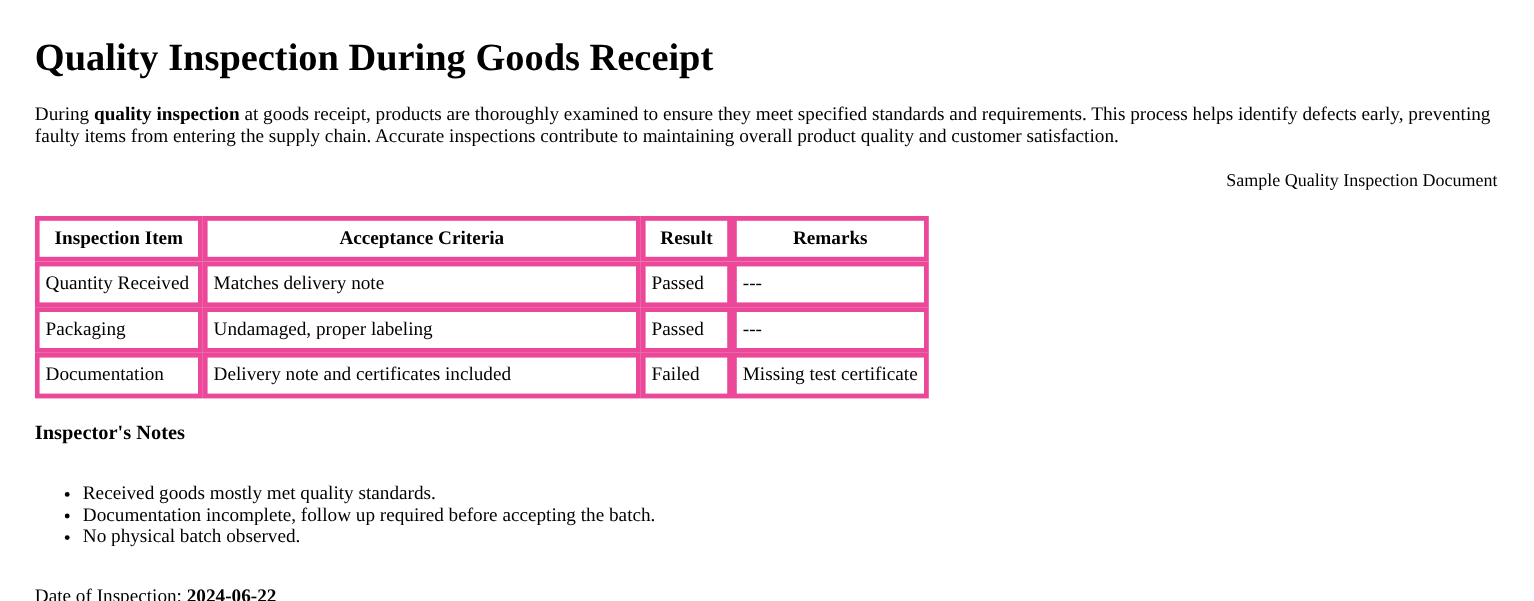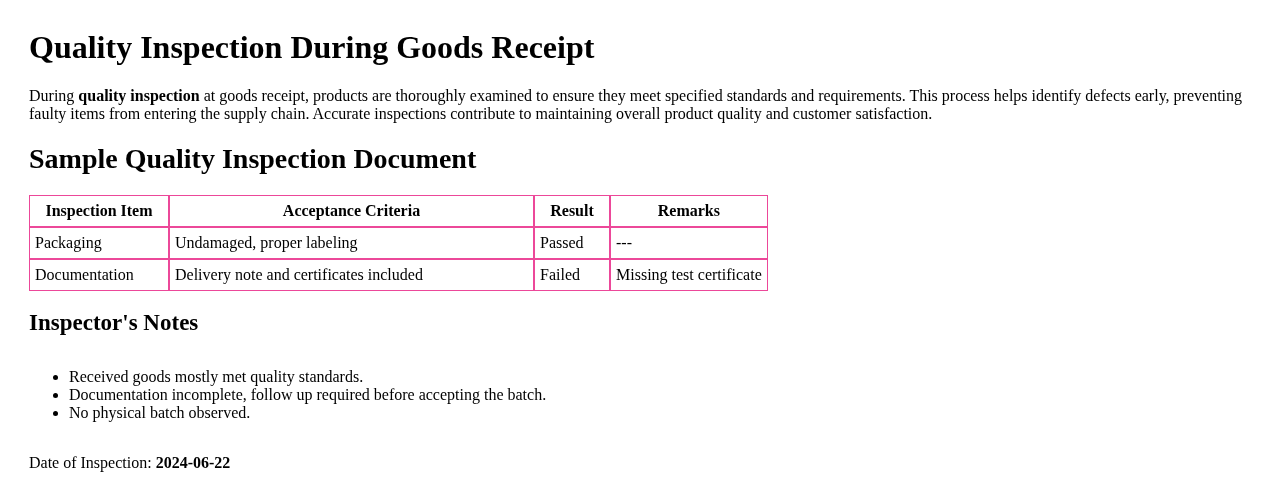--- a/index.html
+++ b/index.html
@@ -15,50 +15,51 @@
   }
   h1.doc-title {
     font-size: 32px;
     font-weight: bold;
     margin: 21px 0;
   }
   p.intro {
     margin: 16px 0;
   }
   h2.section-heading {
-    font-size: 28px;
-    font-weight: bold;
+    font-size: 15px;
+    font-weight: normal;
     margin: 20px 0;
+    text-align: right;
   }
   table.inspection-table {
     border-collapse: separate;
     border-spacing: 0;
   }
   .inspection-table th, .inspection-table td {
-    border: 1px solid #ec4899;
+    border: 4px solid #ec4899;
     padding: 6px 4px;
     box-sizing: border-box;
     white-space: nowrap;
     font-size: 16px;
   }
   .inspection-table th {
     font-weight: bold;
     text-align: center;
   }
   .inspection-table td {
     text-align: left;
     padding-left: 5px;
     padding-right: 5px;
   }
   .inspection-table th:nth-child(1) { width: 140px; }
   .inspection-table th:nth-child(2) { width: 365px; }
   .inspection-table th:nth-child(3) { width: 76px;  }
   .inspection-table th:nth-child(4) { width: 134px; }
   h3.notes-heading {
-    font-size: 23px;
+    font-size: 17px;
     font-weight: bold;
     margin: 19px 0;
   }
   ul.notes-list {
     margin: 32px 0;
     padding-left: 40px;
     list-style-type: disc;
   }
   p.date-line {
     margin: 16px 0 0 0;
@@ -77,20 +78,26 @@
   <thead>
     <tr>
       <th>Inspection Item</th>
       <th>Acceptance Criteria</th>
       <th>Result</th>
       <th>Remarks</th>
     </tr>
   </thead>
   <tbody>
     <tr>
+      <td>Quantity Received</td>
+      <td>Matches delivery note</td>
+      <td>Passed</td>
+      <td>---</td>
+    </tr>
+    <tr>
       <td>Packaging</td>
       <td>Undamaged, proper labeling</td>
       <td>Passed</td>
       <td>---</td>
     </tr>
     <tr>
       <td>Documentation</td>
       <td>Delivery note and certificates included</td>
       <td>Failed</td>
       <td>Missing test certificate</td>

